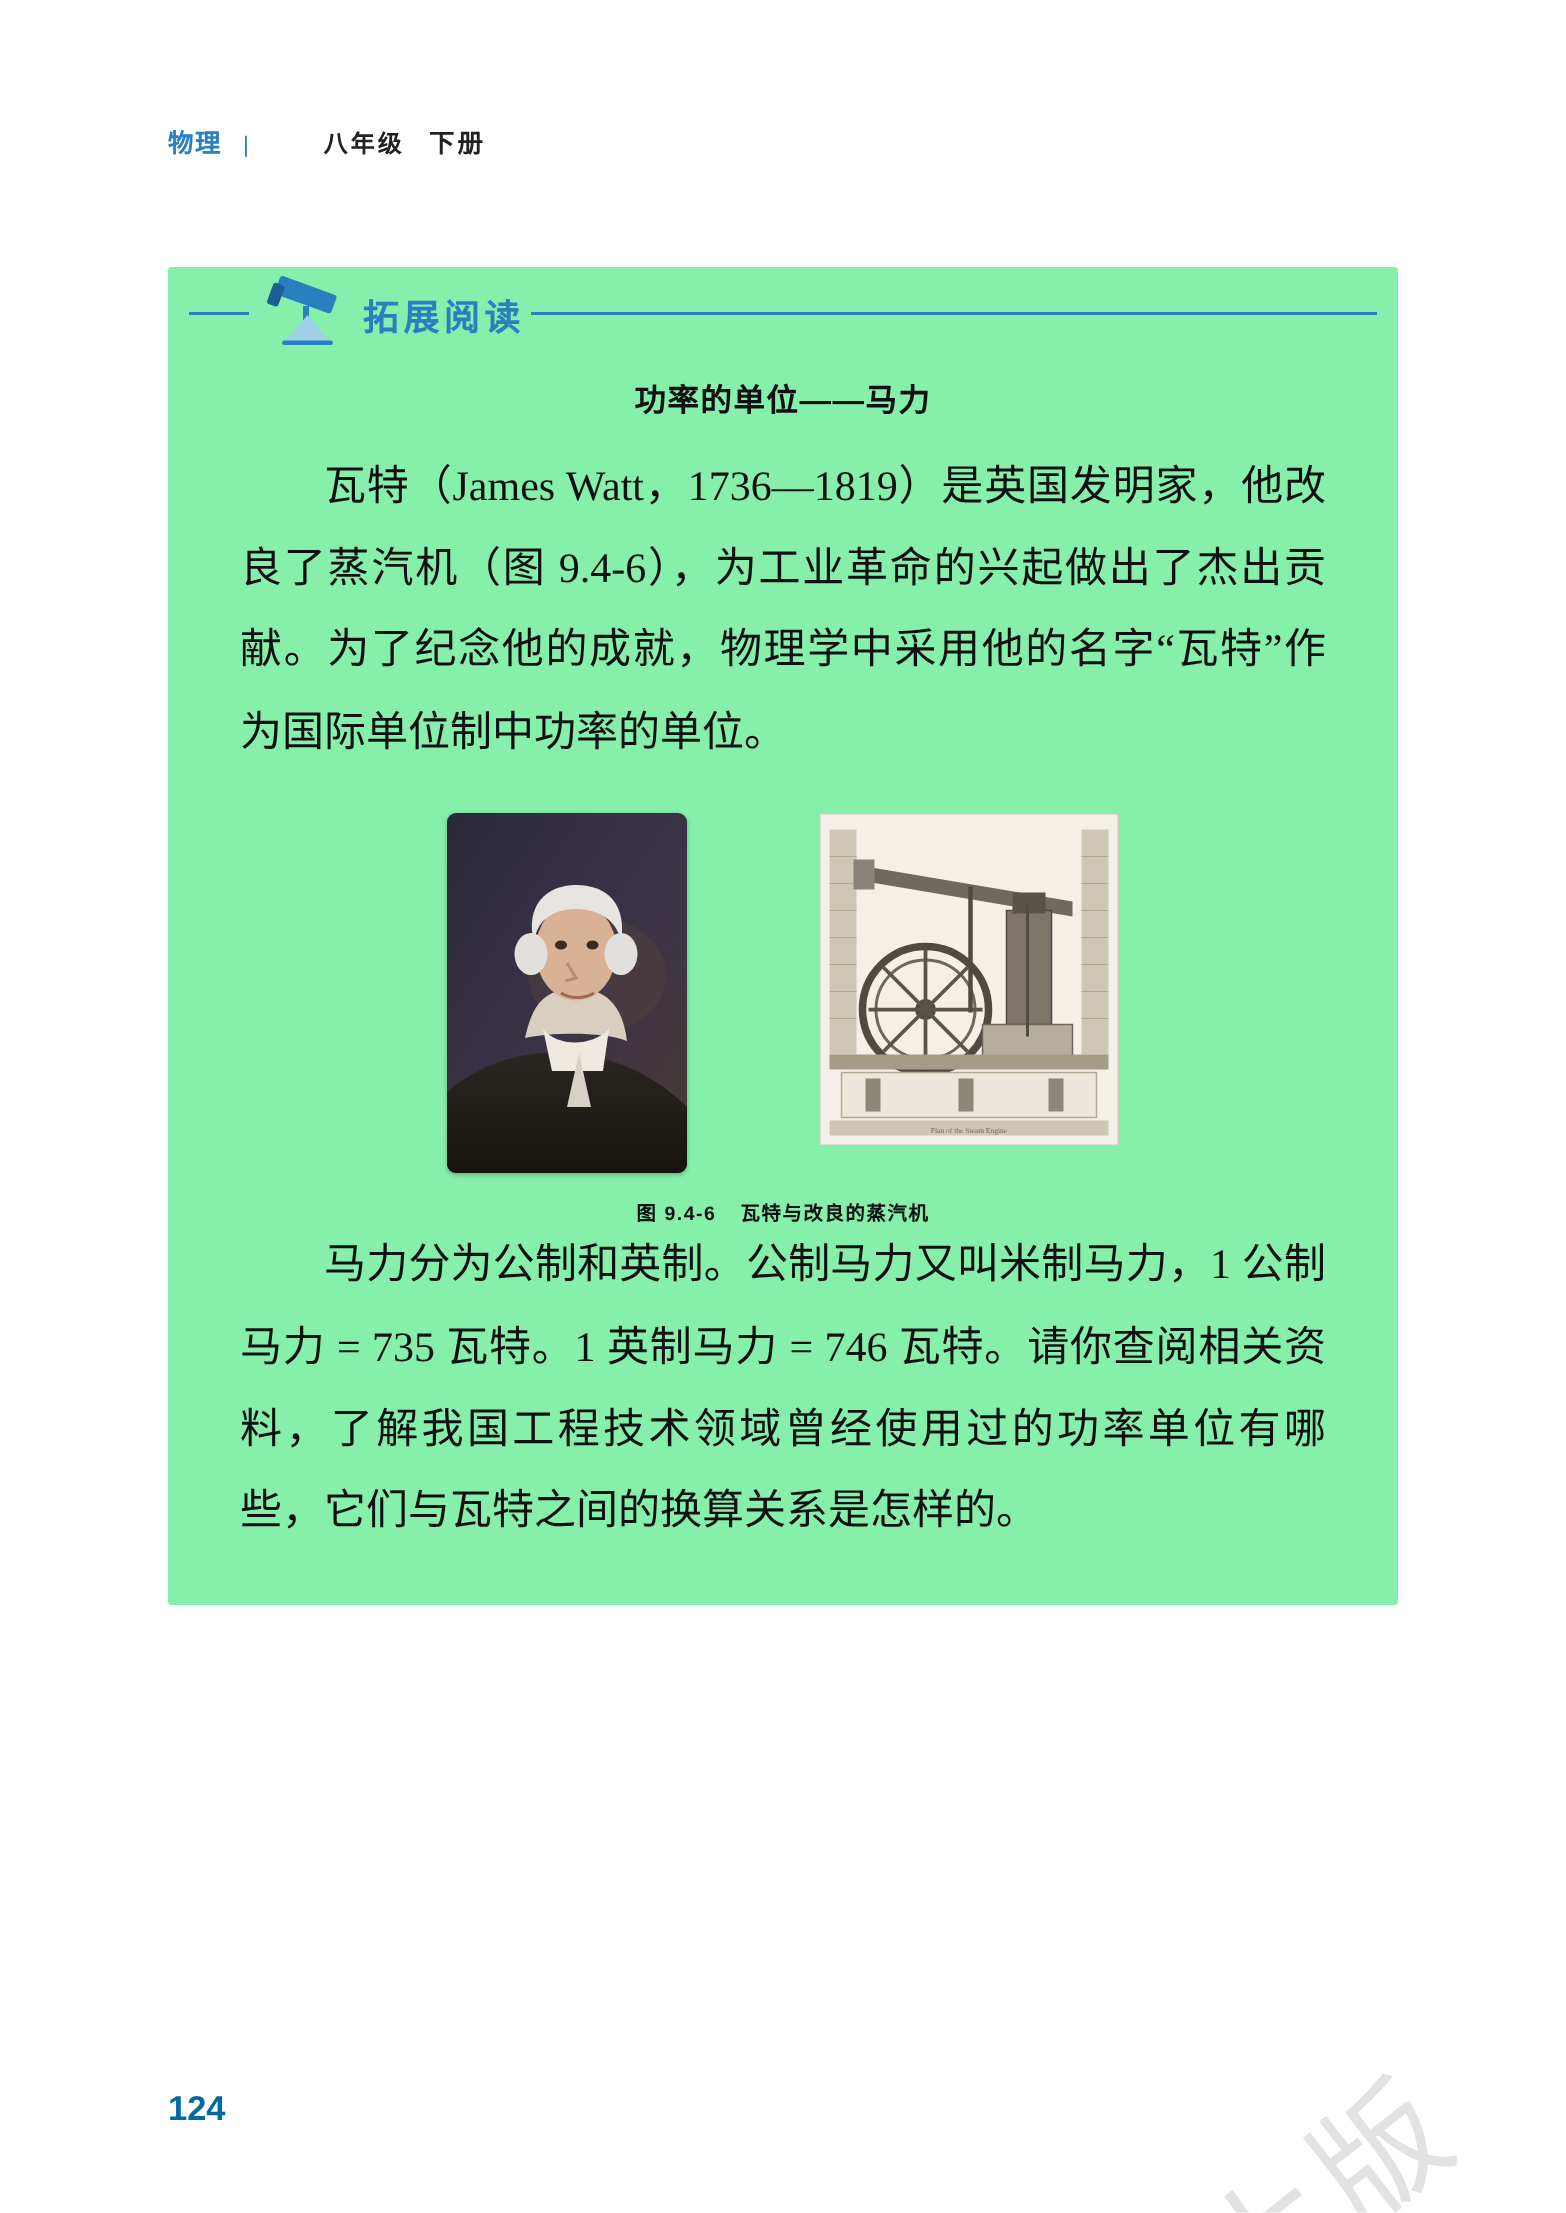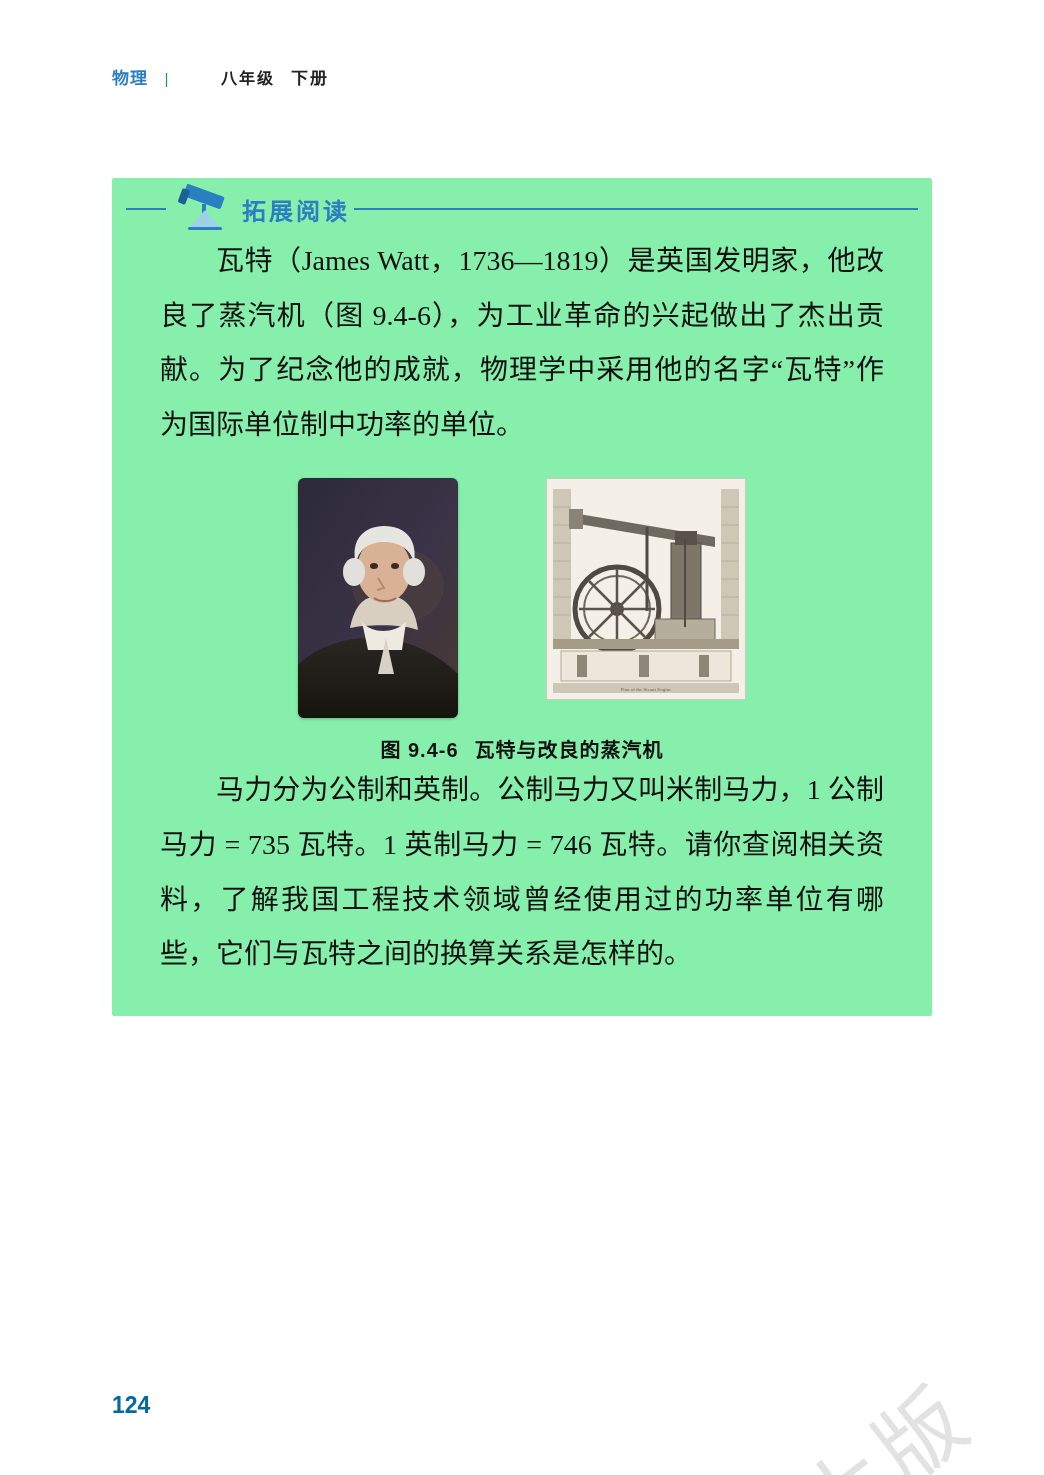--- a/index.html
+++ b/index.html
@@ -13,24 +13,24 @@
     position: relative;
     font-family: "Liberation Serif", "DejaVu Serif", serif;
     color: #1a1a1a;
     overflow: hidden;
   }
 
   
   .running-head {
     position: absolute;
     left: 112px;
-    top: 64px;
+    top: 81px;
     display: flex;
     align-items: baseline;
-    font-family: Liberation Mono, monospace;
+    font-family: Liberation Sans, sans-serif;
     font-size: 17px;
     letter-spacing: 1px;
   }
   .rh-subject {
     color: #2a7fc1;
     font-weight: bold;
     font-size: 17px;
   }
   .rh-sep {
     color: #2a7fc1;
@@ -140,21 +140,21 @@
   .fig-engraving {
     width: 198px;
     height: 220px;
     background: #f3efe6;
     border: 1px solid #cfc9ba;
     overflow: hidden;
   }
   .fig-caption {
     text-align: center;
     font-family: "Liberation Sans", sans-serif;
-    font-size: 20px;
+    font-size: 13px;
     font-weight: bold;
     color: #111;
     margin-top: 16px;
     letter-spacing: 1px;
   }
   .fig-caption .cap-num { margin-right: 16px; }
 
   .after-figs { margin-top: 22px; }
 
   
@@ -207,20 +207,21 @@
           <rect x="28" y="20" width="4" height="18" fill="#2a7fc1"></rect>
           <path d="M16 44 L31 26 L46 44 Z" fill="#9fd0ea"></path>
           <rect x="14" y="43" width="34" height="3" rx="1.5" fill="#2a7fc1"></rect>
         </g>
       </svg>
     </span>
 
     <span class="panel-title">拓展阅读</span>
   </div>
 
+  <h2 class="article-title">功率的单位——马力</h2>
 
   <p class="para">瓦特（James Watt，1736—1819）是英国发明家，他改良了蒸汽机（图 9.4-6），为工业革命的兴起做出了杰出贡献。为了纪念他的成就，物理学中采用他的名字“瓦特”作为国际单位制中功率的单位。</p>
 
   <div class="figure-row">
 
     <div class="fig-portrait">
       <svg width="160" height="240" viewBox="0 0 160 240">
         <defs>
           <linearGradient id="bg" x1="0" y1="0" x2="1" y2="1">
             <stop offset="0%" stop-color="#2b2a3a"></stop>

